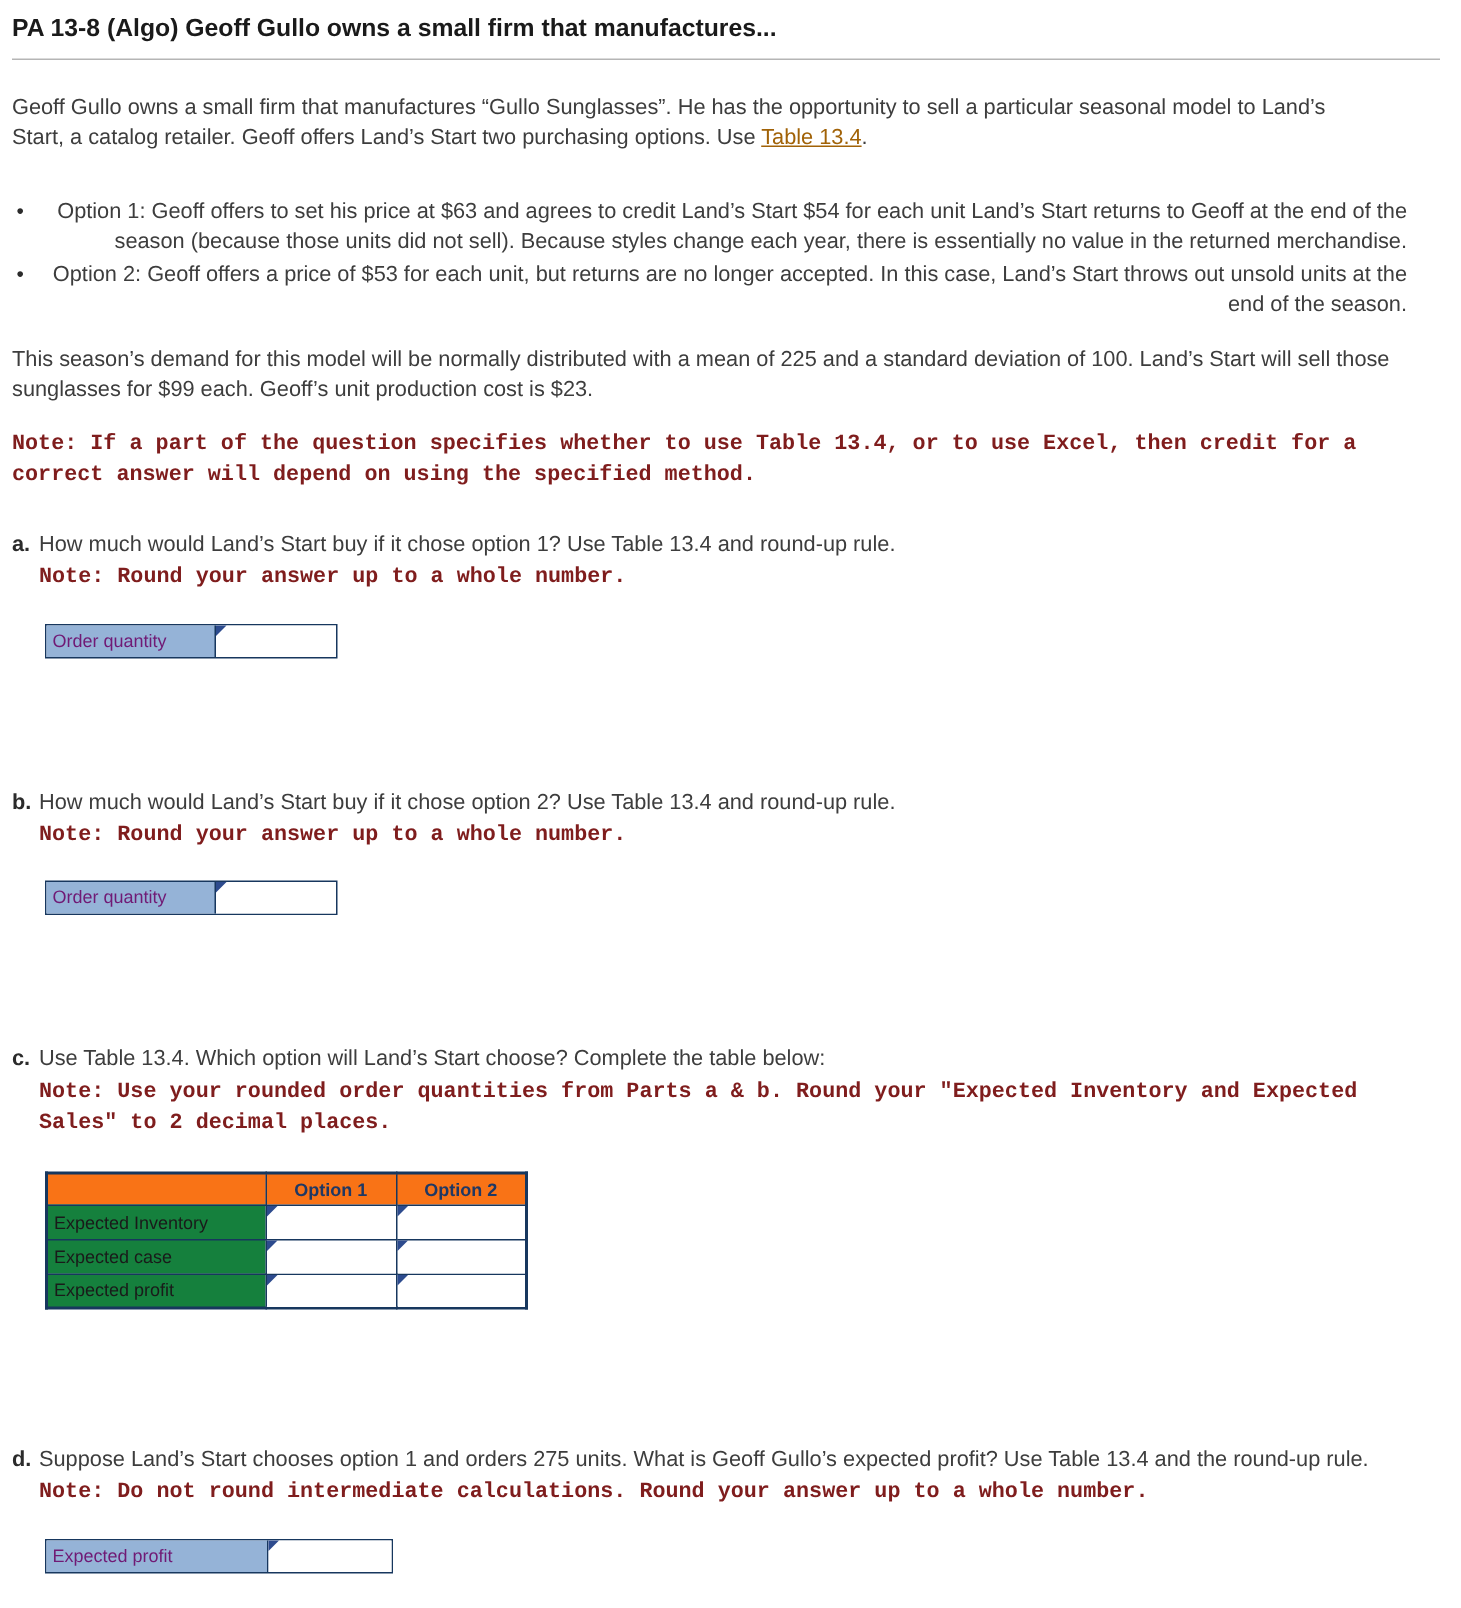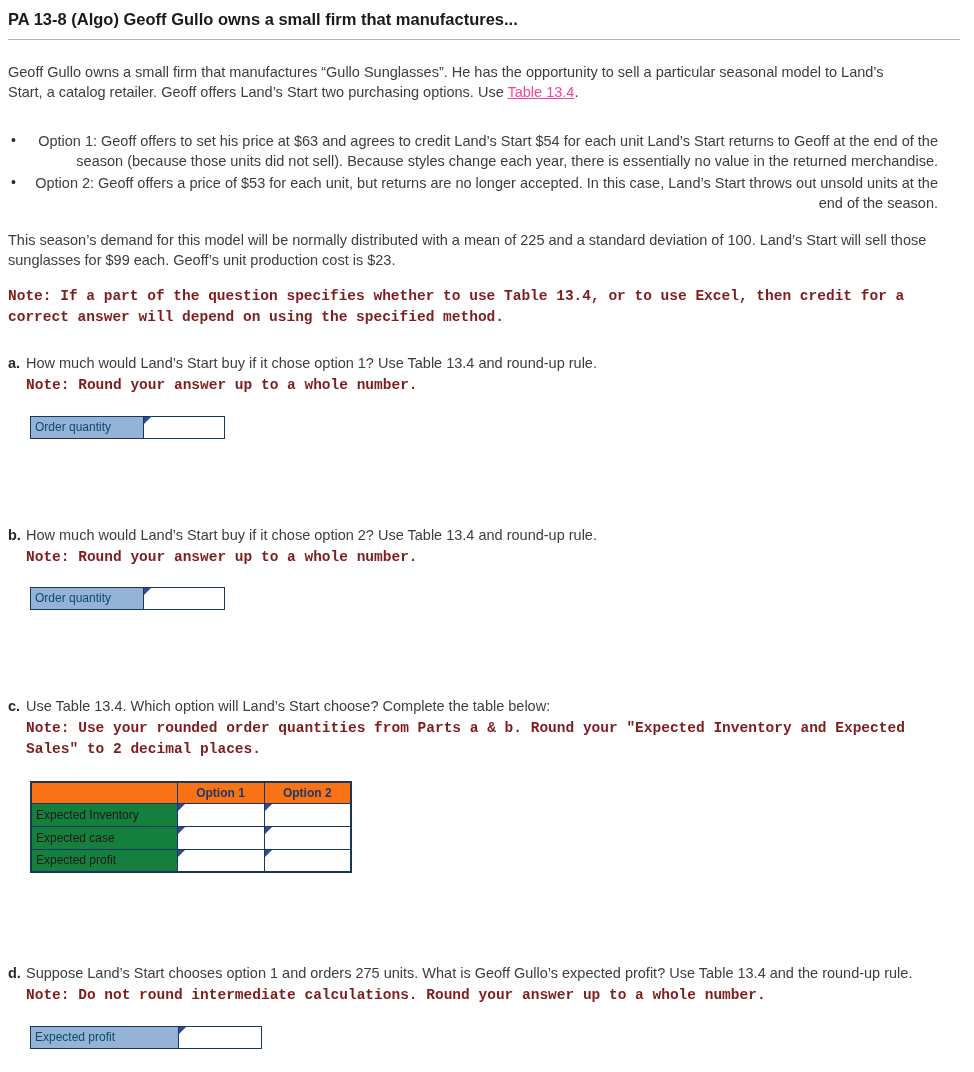--- a/index.html
+++ b/index.html
@@ -15,21 +15,21 @@
   .title {
     font-size: 16.5px;
     font-weight: bold;
     color: #1a1a1a;
     padding: 2px 0 10px 0;
   }
   .title-rule { border: none; border-top: 1px solid #b5b5b5; height: 0; }
 
   .body-text { font-size: 14.5px; line-height: 1.4; color: #3d3d3d; }
   .intro { margin-top: 22px; max-width: 912px; }
-  .link { color: #ec4899; text-decoration: underline; cursor: pointer; }
+  .link { color: #a16207; text-decoration: underline; cursor: pointer; }
 
   .options { margin-top: 28px; list-style: none; max-width: 940px; text-align: right; }
   .options li { position: relative; padding-left: 17px; margin-bottom: 2px; max-width: 930px; }
   .options li::before {
     content: "\2022";
     position: absolute; left: 3px; top: 0;
     color: #2b2b2b; font-size: 14px;
   }
 
   .para { margin-top: 16px; max-width: 940px; }
@@ -60,21 +60,21 @@
     display: inline-flex;
     margin: 20px 0 0 22px;
     border: 1px solid #17375e;
   }
   .mini-label {
     width: 113px;
     height: 21px;
     background: #95b3d7;
     border-right: 1px solid #17375e;
     font-size: 12px;
-    color: #0c4a6e;
+    color: #701a75;
     padding: 3px 4px 0 4px;
     white-space: nowrap;
     overflow: hidden;
   }
   .mini-input {
     width: 80px;
     height: 21px;
     background: #ffffff;
     position: relative;
   }

